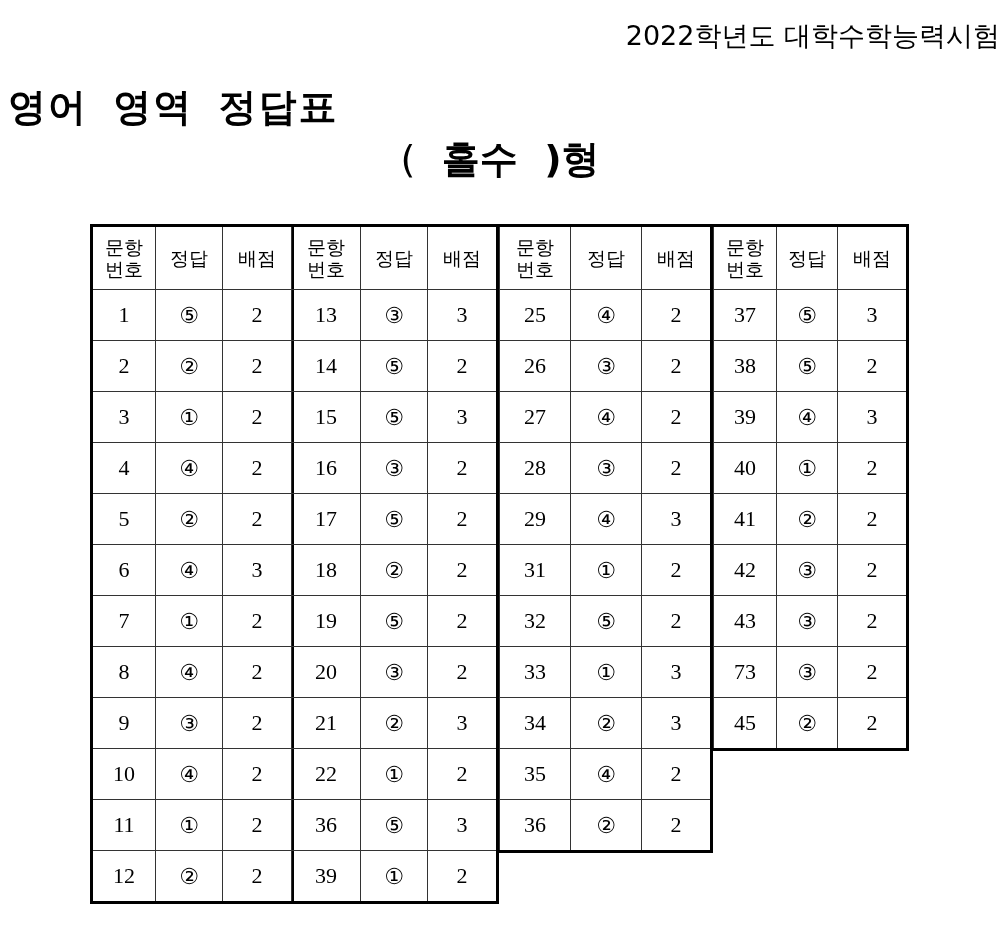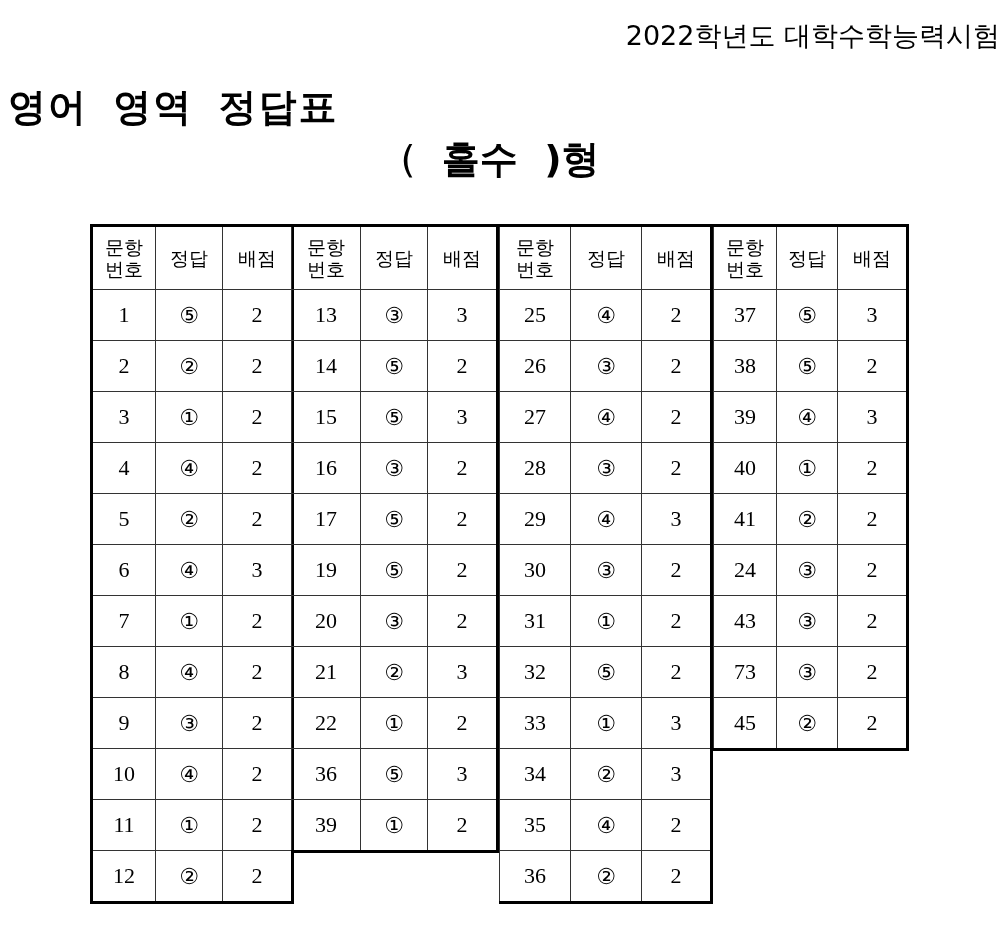--- a/index.html
+++ b/index.html
@@ -130,20 +130,25 @@
         <td>16</td>
         <td class="ans">③</td>
         <td>2</td>
       </tr>
       <tr>
         <td>17</td>
         <td class="ans">⑤</td>
         <td>2</td>
       </tr>
       <tr>
+        <td>18</td>
+        <td class="ans">②</td>
+        <td>2</td>
+      </tr>
+      <tr>
         <td>19</td>
         <td class="ans">⑤</td>
         <td>2</td>
       </tr>
       <tr>
         <td>20</td>
         <td class="ans">③</td>
         <td>2</td>
       </tr>
       <tr>
@@ -194,25 +199,20 @@
         <td>28</td>
         <td class="ans">③</td>
         <td>2</td>
       </tr>
       <tr>
         <td>29</td>
         <td class="ans">④</td>
         <td>3</td>
       </tr>
       <tr>
-        <td>30</td>
-        <td class="ans">③</td>
-        <td>2</td>
-      </tr>
-      <tr>
         <td>31</td>
         <td class="ans">①</td>
         <td>2</td>
       </tr>
       <tr>
         <td>32</td>
         <td class="ans">⑤</td>
         <td>2</td>
       </tr>
       <tr>
@@ -263,21 +263,21 @@
         <td>40</td>
         <td class="ans">①</td>
         <td>2</td>
       </tr>
       <tr>
         <td>41</td>
         <td class="ans">②</td>
         <td>2</td>
       </tr>
       <tr>
-        <td>24</td>
+        <td>42</td>
         <td class="ans">③</td>
         <td>2</td>
       </tr>
       <tr>
         <td>43</td>
         <td class="ans">③</td>
         <td>2</td>
       </tr>
       <tr>
         <td>73</td>

